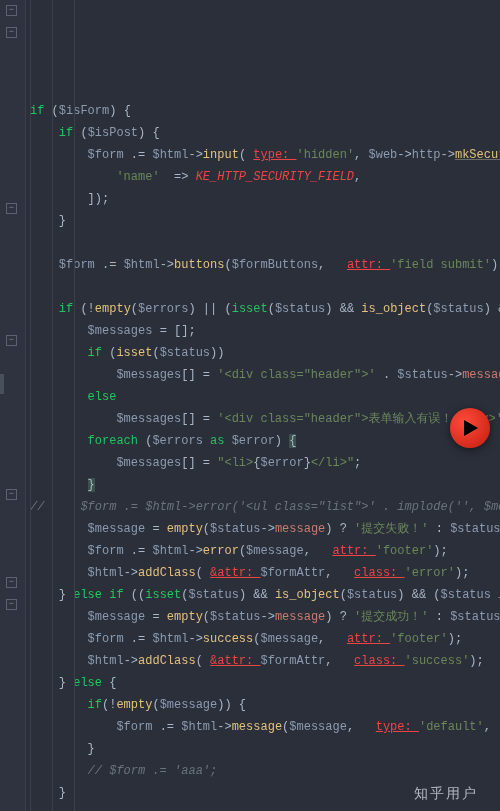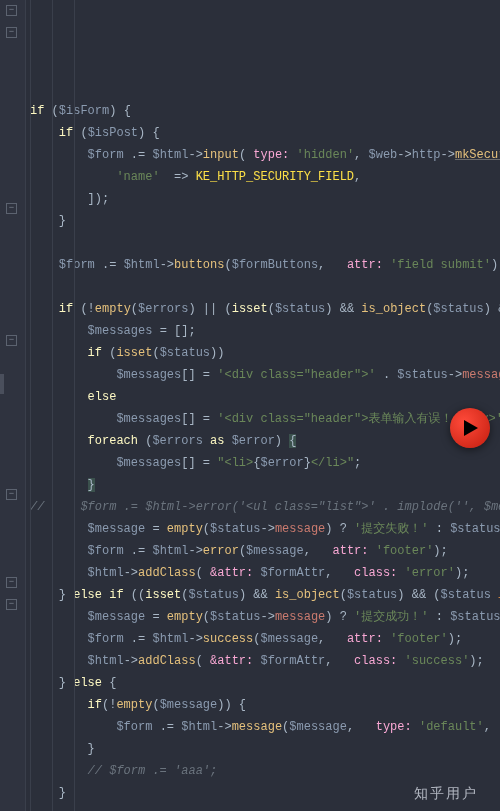--- a/index.html
+++ b/index.html
@@ -39,27 +39,27 @@
     cursor: pointer;
   }
   .code {
     flex: 1;
     padding-left: 4px;
     white-space: pre;
     position: relative;
   }
   .ln { height: 20px; }
   
-  .kw { color: #fef9c3; }        
+  .kw { color: #22c55e; }        
   .var { color: #8b9bb0; }       
   .fn { color: #e5c17c; }        
   .str { color: #6a8759; }       
   .op { color: #A9B7C6; }        
-  .const { color: #fde047; } 
-  .hint { color: #f9a8d4; }      
+  .const { color: #ef4444; font-style: italic; } 
+  .hint { color: #ef4444; text-decoration: underline; }      
   .comment { color: #6a737d; font-style: italic; }
   .punc { color: #A9B7C6; }
   .field { color: #cb7b6f; }     
   .link { color: #e5c17c; text-decoration: underline; text-decoration-color: #6b6b6b; }
   .hlbrace { background: #3b514d; }
   .inst { color:#cc8242; font-style:italic; }
 
   .indent-guide {
     position: absolute;
     top: 0; bottom: 0;

